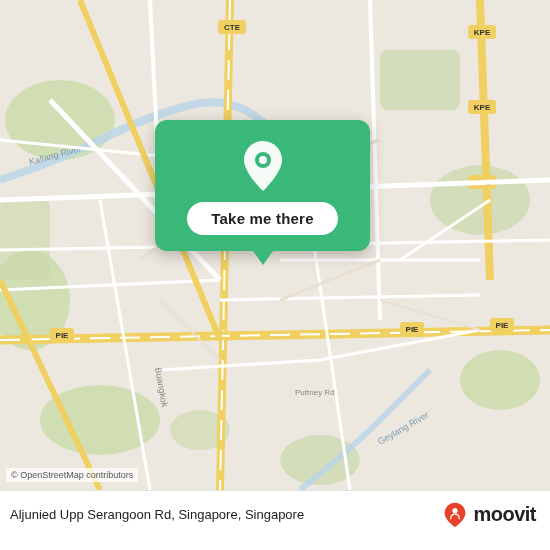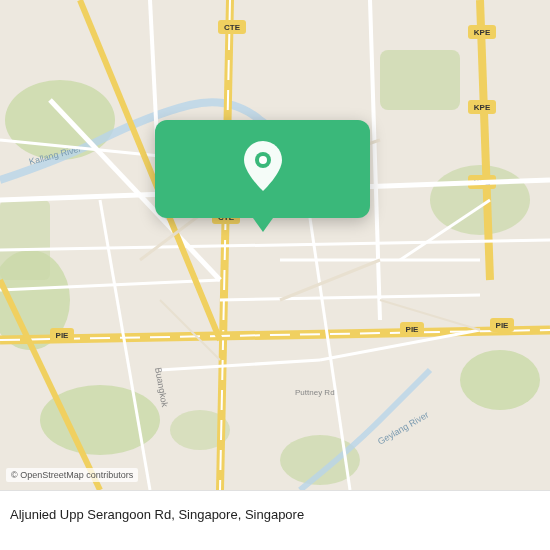--- a/index.html
+++ b/index.html
@@ -193,20 +193,30 @@
   <div id="popup-card">
 
     <div class="location-pin-icon">
       <svg width="48" height="54" viewBox="0 0 48 54" xmlns="http://www.w3.org/2000/svg">
         <path d="M24 2 C13.5 2 5 10.5 5 21 C5 34 24 52 24 52 C24 52 43 34 43 21 C43 10.5 34.5 2 24 2Z" fill="white" opacity="0.95"></path>
         <circle cx="24" cy="21" r="8" fill="#3ab87a"></circle>
         <circle cx="24" cy="21" r="4" fill="white"></circle>
       </svg>
     </div>
 
+    <button class="take-me-btn">Take me there</button>
   </div>
 
 </div>
 
 <div id="bottom-bar">
   <div class="bottom-address">Aljunied Upp Serangoon Rd, Singapore, Singapore</div>
 
+  <div class="moovit-logo">
+
+    <svg class="moovit-pin" width="26" height="30" viewBox="0 0 26 30" xmlns="http://www.w3.org/2000/svg">
+      <path d="M13 1 C6.4 1 1 6.4 1 13 C1 21 13 29 13 29 C13 29 25 21 25 13 C25 6.4 19.6 1 13 1Z" fill="#e8402a"></path>
+      <circle cx="13" cy="10" r="3" fill="white"></circle>
+      <path d="M8 20 C8 16 10 14 13 14 C16 14 18 16 18 20" stroke="white" stroke-width="1.5" fill="none"></path>
+    </svg>
+    <span class="moovit-text">moovit</span>
+  </div>
 </div>
 
 </body></html>

